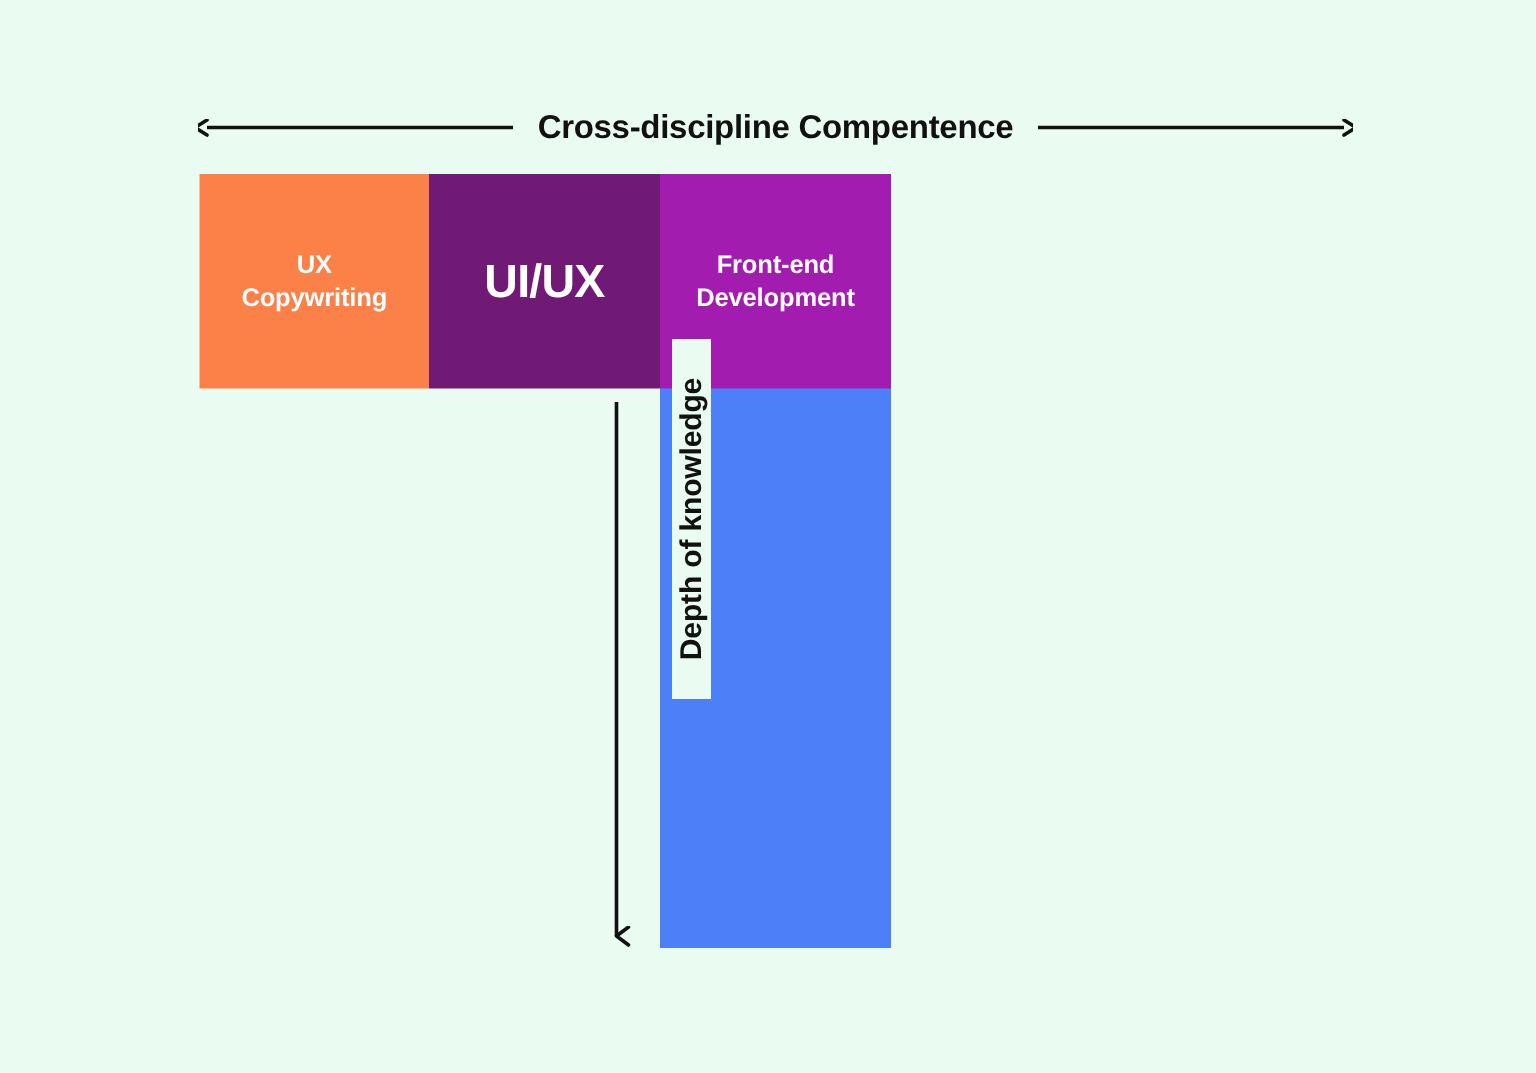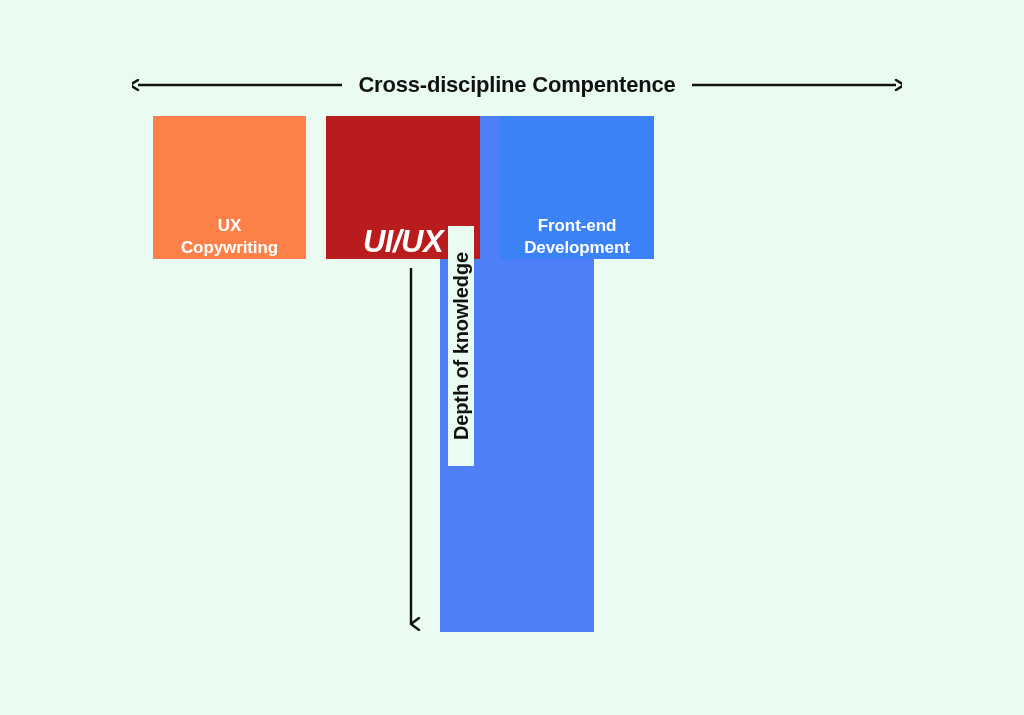--- a/index.html
+++ b/index.html
@@ -53,39 +53,38 @@
   .band {
     position: absolute;
     left: 133px;
     top: 116px;
     width: 768px;
     height: 143px;
     display: flex;
   }
   .block {
     display: flex;
-    align-items: flex-end;
+    align-items: center;
     justify-content: center;
     text-align: center;
     color: #ffffff;
     font-weight: bold;
     font-size: 17px;
     line-height: 22px;
     letter-spacing: -0.1px;
     box-sizing: border-box;
-    margin-left: 20px;
   }
   .block-label {
     white-space: pre-line;
   }
   .block-ux          { width: 153px; background: #fb8149; }
   .block-visual      { width: 153px; background: #ffc639; }
-  .block-core        { width: 154px; background: #b91c1c; font-style: italic; }
+  .block-core        { width: 154px; background: #701a75; }
   .block-business    { width: 154px; background: #fb90a0; }
-  .block-frontend    { width: 154px; background: #3b82f6; }
+  .block-frontend    { width: 154px; background: #a21caf; }
 
   .block-core .block-label {
     font-size: 31px;
     line-height: 34px;
     letter-spacing: -0.5px;
   }
 
   
   .stem {
     position: absolute;

